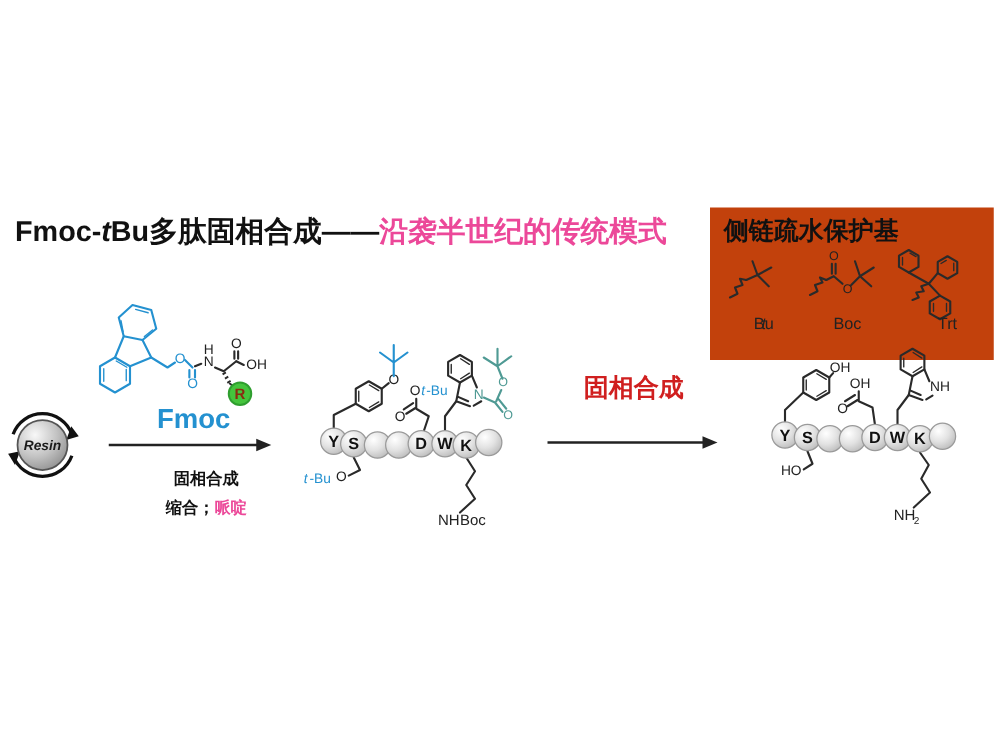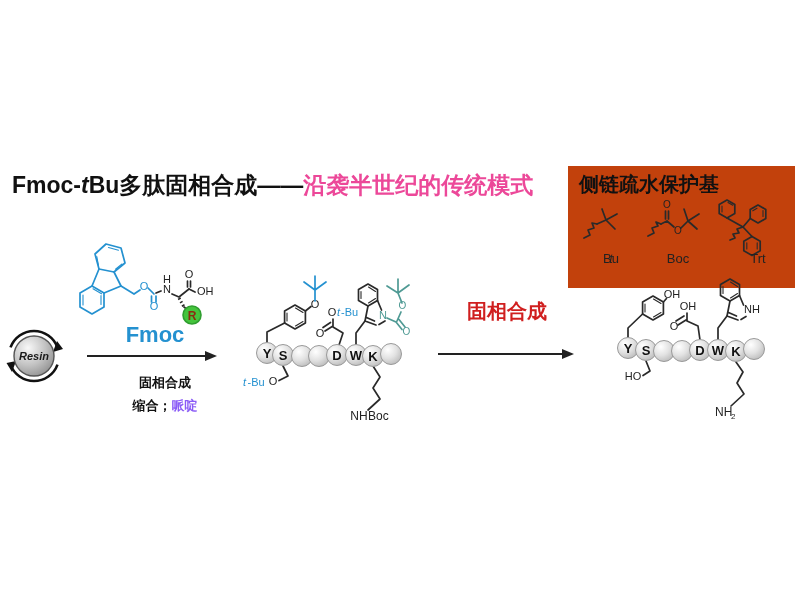--- a/index.html
+++ b/index.html
@@ -8,21 +8,21 @@
     overflow:hidden; font-family:"Liberation Sans",sans-serif;
   }
   .abs { position:absolute; }
   .title { left:12px; top:170px; font-size:23px; font-weight:bold; color:#111; white-space:nowrap; }
   .title .it { font-style:italic; }
   .title .red { color:#ec4899; }
   .pbox { left:568px; top:166px; width:227px; height:122px; background:#c2410c; }
   .pbox-title { position:absolute; left:11px; top:5px; font-size:20px; font-weight:bold; color:#111; }
   .pbox-svg { position:absolute; left:0; top:24px; }
   .step1 { left:90px; top:371px; width:150px; text-align:center; font-size:13px; font-weight:bold; color:#111; line-height:23px; }
-  .step1 .red { color:#8b5cf6; }
+  .step1 .red { color:#ec4899; }
   .step2 { left:442px; top:300px; width:130px; text-align:center; font-size:20px; font-weight:bold; color:#d01f1f; line-height:23px; }
   svg { overflow:visible; }
   svg text { font-family:"Liberation Sans",sans-serif; }
   .bond  { stroke:#2a2a2a; stroke-width:1.7; fill:none; stroke-linecap:round; stroke-linejoin:round; }
   .bondb { stroke:#2491d0; }
   .bondt { stroke:#4f9a94; }
   .inner { stroke-width:1.1; }
   .dashw { stroke:#2a2a2a; stroke-width:3; stroke-dasharray:1.6 2.3; fill:none; }
   .atom  { font-size:11px; fill:#222; text-anchor:middle; }
   .atoms { text-anchor:start; }

